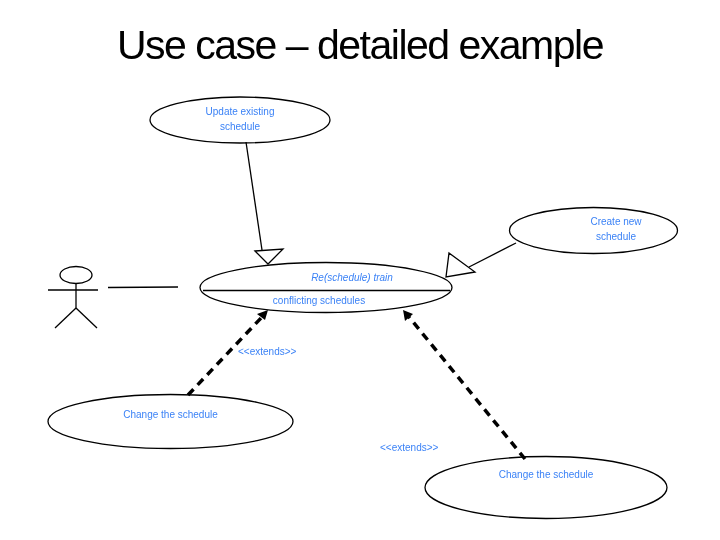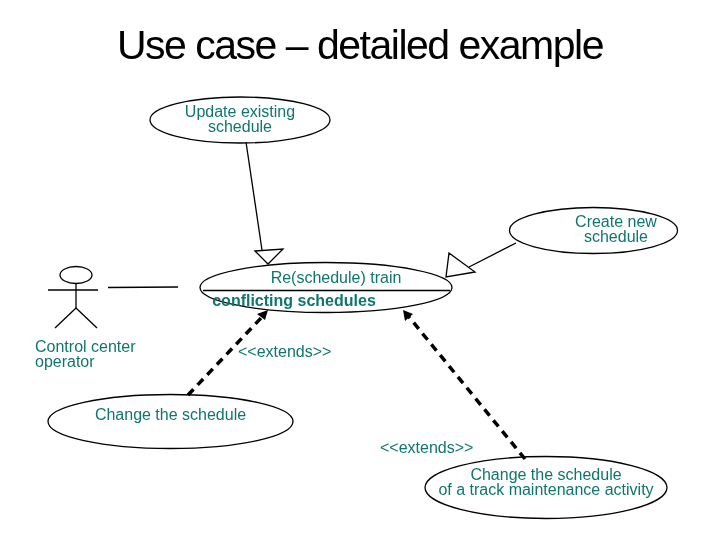--- a/index.html
+++ b/index.html
@@ -28,23 +28,23 @@
     color: #000000;
     white-space: nowrap;
   }
   .diagram-svg {
     position: absolute;
     left: 0;
     top: 0;
   }
   .lbl {
     position: absolute;
-    font-size: 16px;
+    font-size: 10px;
     line-height: 15px;
-    color: #0f766e;
+    color: #3b82f6;
     white-space: nowrap;
   }
   .lbl.center { text-align: center; }
 </style>
 </head>
 <body>
 
 <div class="slide">
 
   <div class="slide-title">Use case – detailed example</div>
@@ -84,33 +84,28 @@
   <div class="lbl center" style="left:150px; top:104px; width:180px;">
     <div>Update existing</div>
     <div>schedule</div>
   </div>
 
   <div class="lbl center" style="left:532px; top:214px; width:168px;">
     <div>Create new</div>
     <div>schedule</div>
   </div>
 
-  <div class="lbl center" style="left:236px; top:270px; width:200px;">Re(schedule) train</div>
-  <div class="lbl center" style="left:194px; top:293px; width:200px;font-weight:bold;">conflicting schedules</div>
+  <div class="lbl center" style="left:252px; top:270px; width:200px;font-style:italic;">Re(schedule) train</div>
+  <div class="lbl center" style="left:219px; top:293px; width:200px;">conflicting schedules</div>
 
-  <div class="lbl" style="left:35px; top:339px;">
-    <div>Control center</div>
-    <div>operator</div>
-  </div>
 
   <div class="lbl center" style="left:48px; top:407px; width:245px;">
     <div>Change the schedule</div>
   </div>
 
   <div class="lbl center" style="left:425px; top:467px; width:242px;">
     <div>Change the schedule</div>
-    <div>of a track maintenance activity</div>
   </div>
 
   <div class="lbl" style="left:238px; top:344px;">&lt;&lt;extends&gt;&gt;</div>
   <div class="lbl" style="left:380px; top:440px;">&lt;&lt;extends&gt;&gt;</div>
 
 </div>
 
 </body></html>

